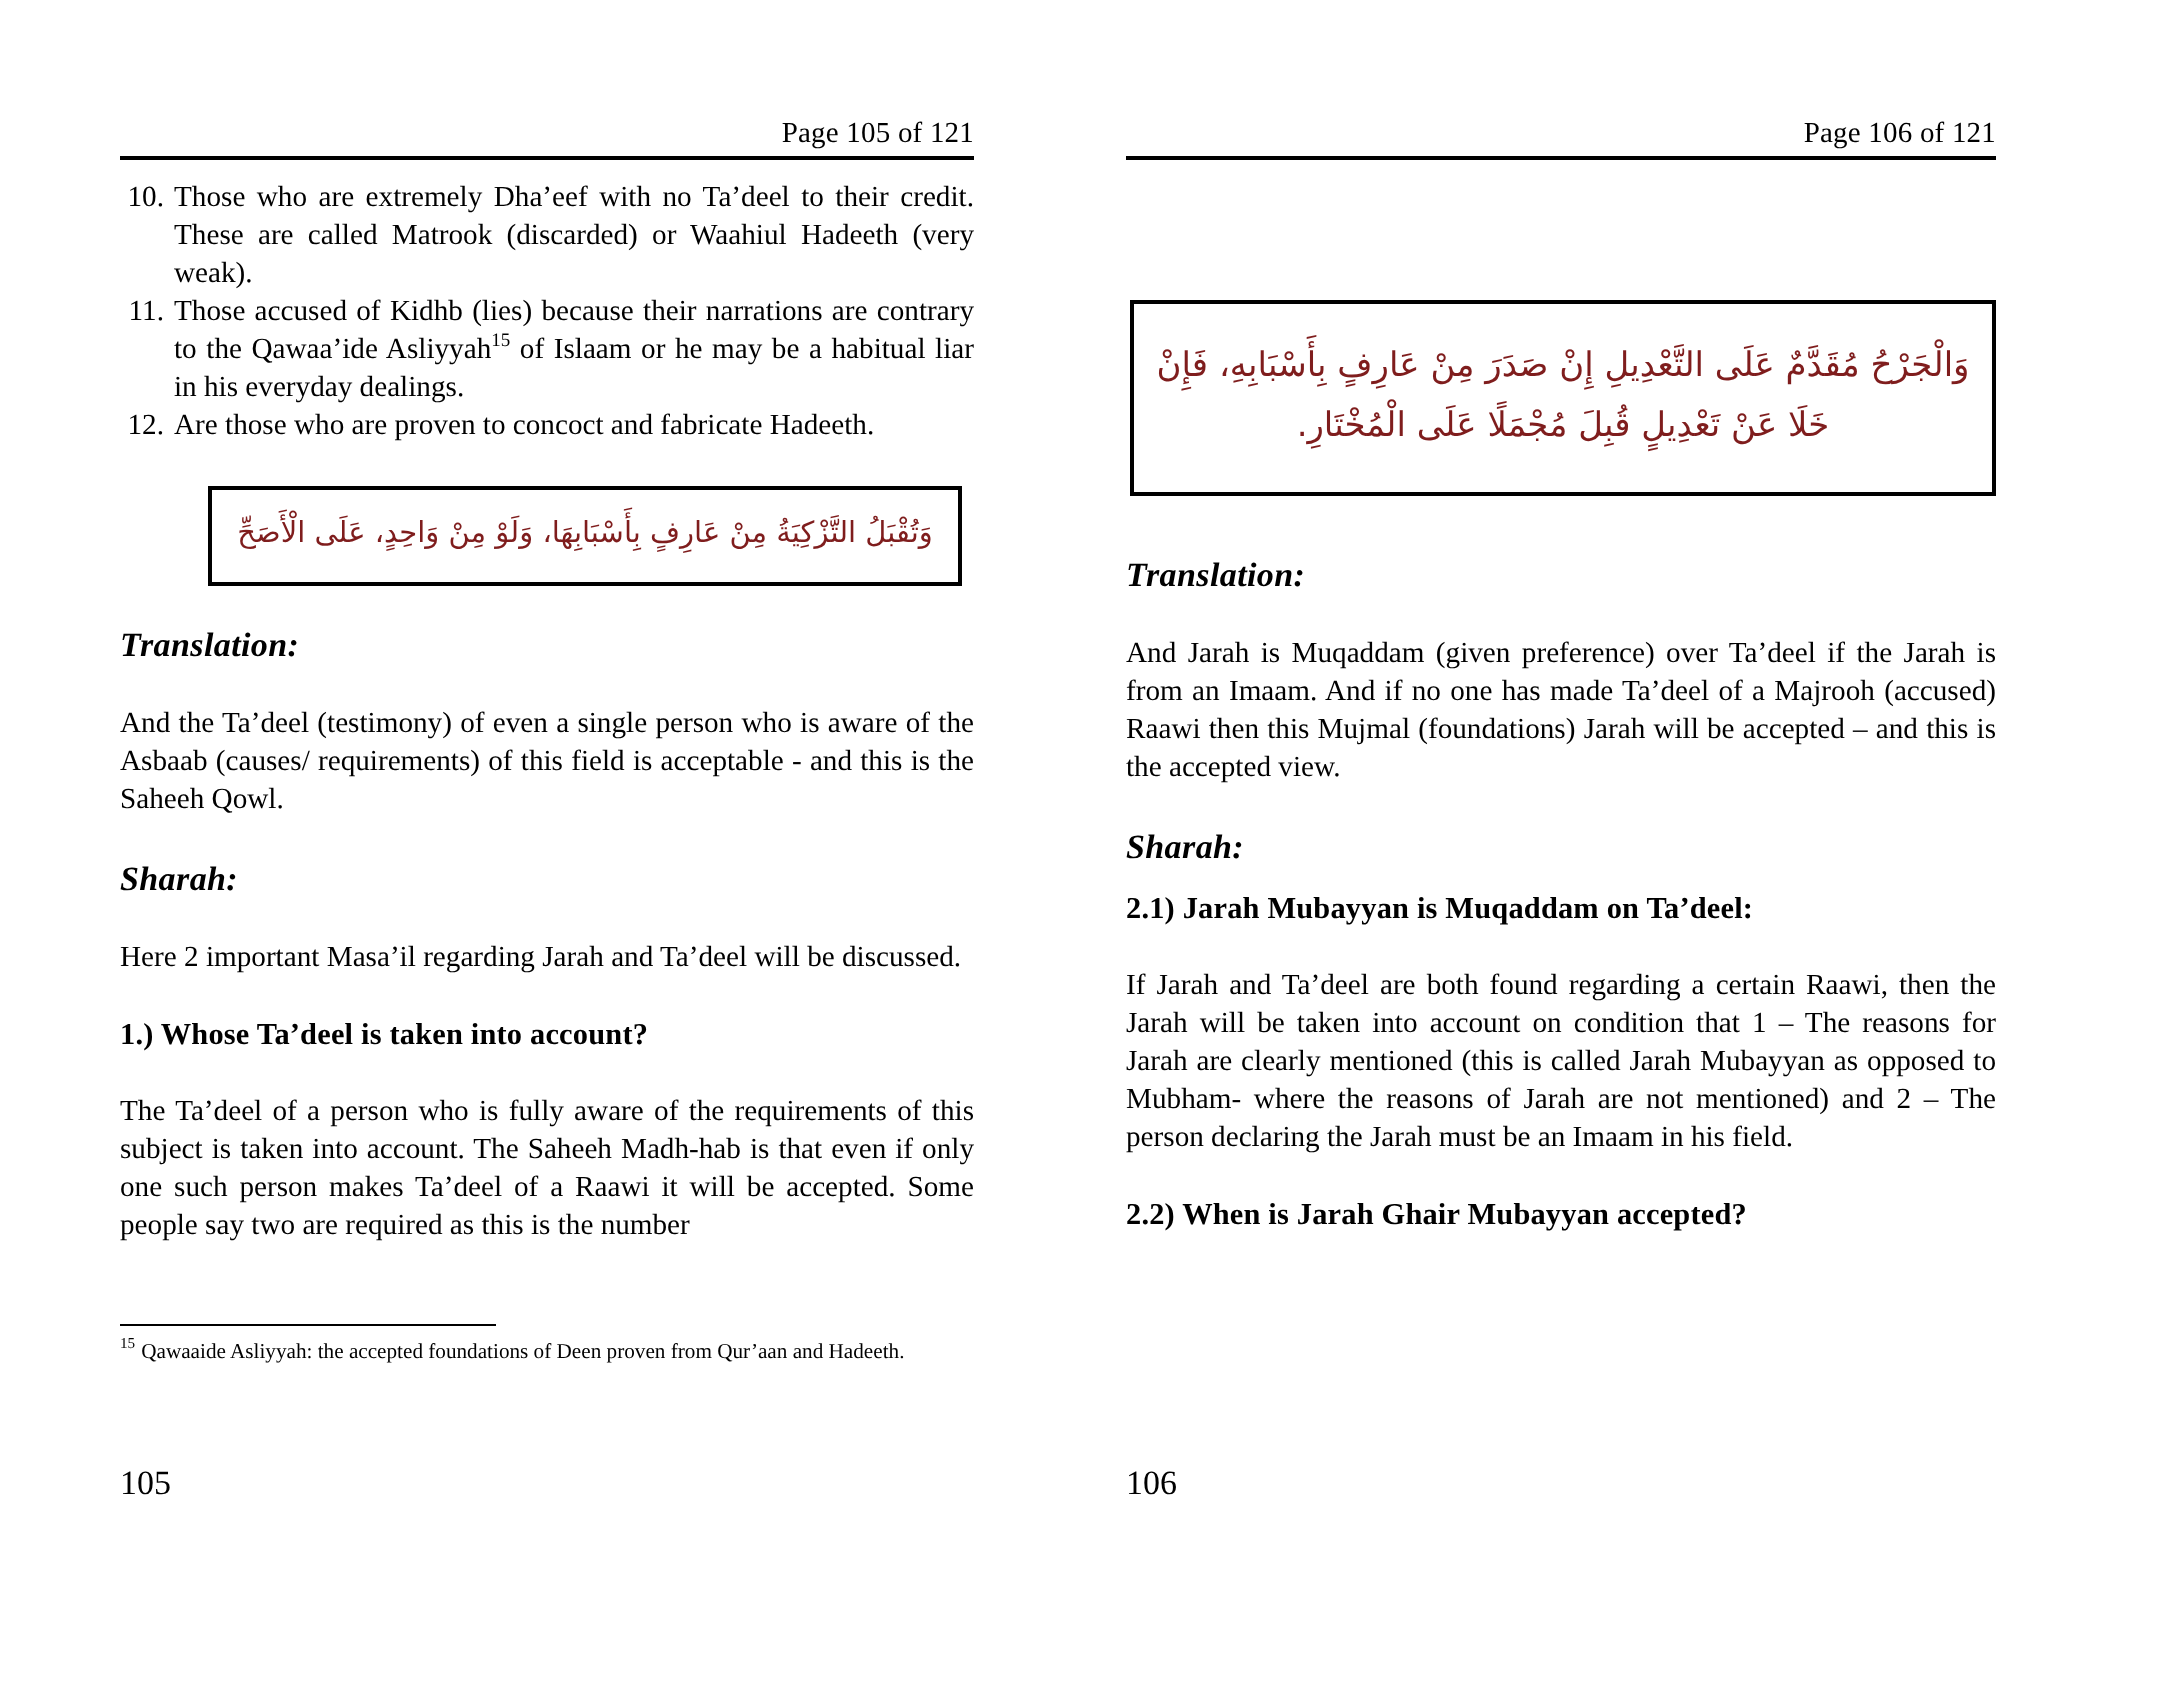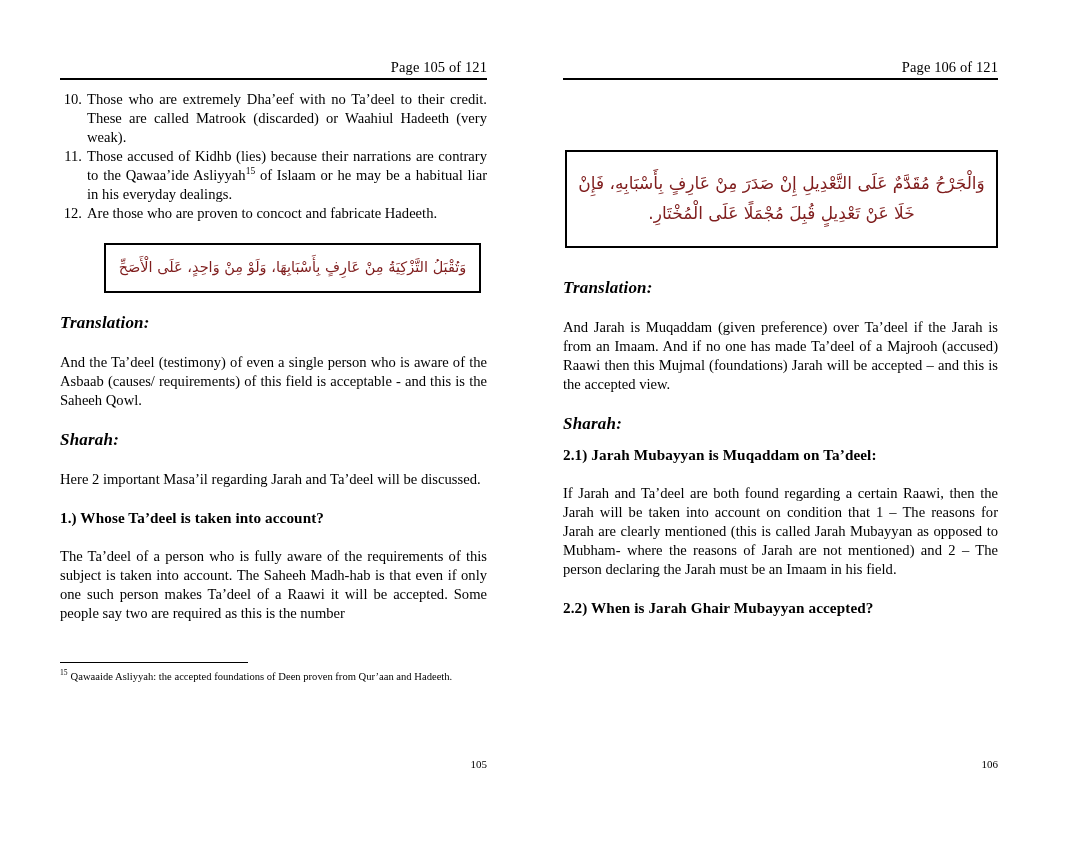--- a/index.html
+++ b/index.html
@@ -156,23 +156,22 @@
     line-height: 0;
     margin-right: 3px;
   }
 
   
   .folio {
     position: absolute;
     top: 732px;
     left: 0;
     right: 0;
-    text-align: right;
-    font-size: 11px;
-    margin-top: 26px;
+    text-align: left;
+    font-size: 17px;
   }
   .folio-left  { left: 60px;  right: 56px; }
   .folio-right { left: 20px;  right: 88px; }
 </style>
 </head>
 <body>
 
 <div class="spread">
 
   <div class="page page-left">

